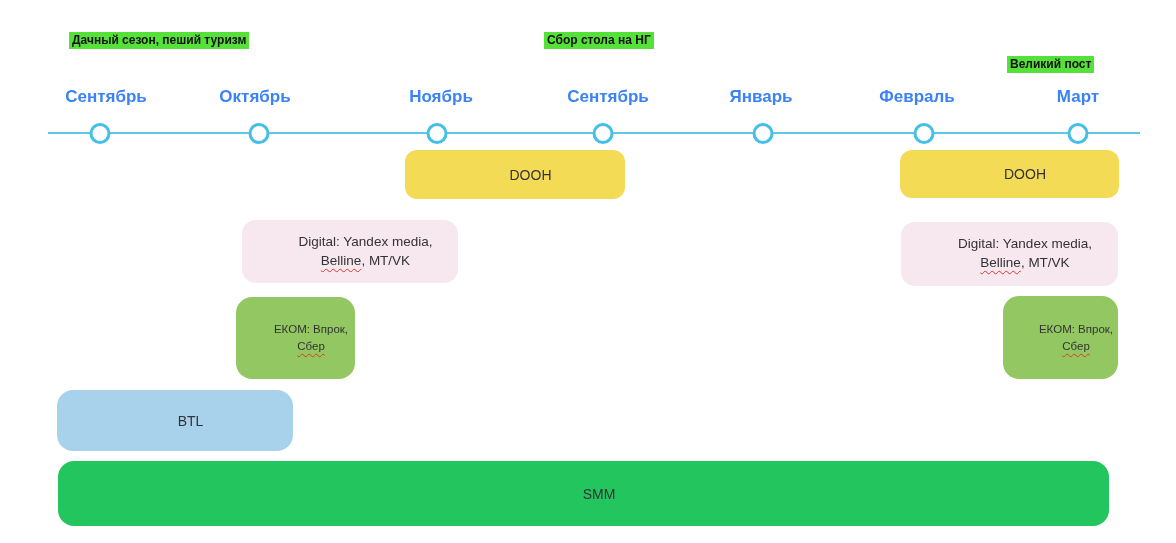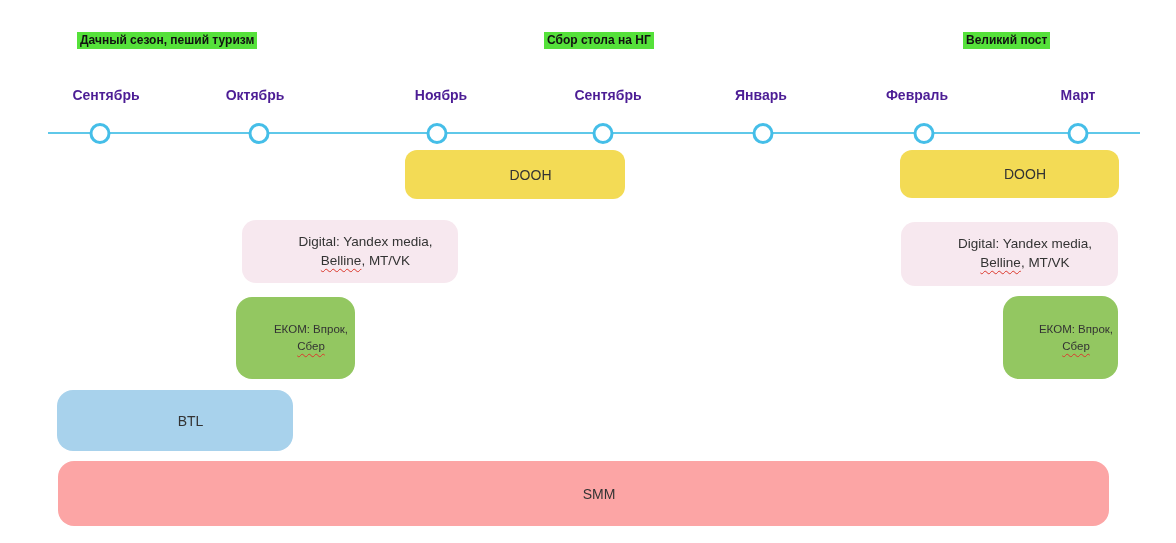--- a/index.html
+++ b/index.html
@@ -12,28 +12,28 @@
     overflow:hidden;
   }
   
   .season{
     position:absolute;top:32px;
     background:#55E13A;
     font-size:12px;font-weight:700;line-height:15px;
     padding:1px 3px;color:#111;
     white-space:nowrap;
   }
-  .season.s1{left:77px;}
+  .season.s1{left:69px;}
   .season.s2{left:544px;}
-  .season.s3{left:963px;}
+  .season.s3{left:1007px;margin-top:24px;}
   
   .month{
     position:absolute;top:87px;
     transform:translateX(-50%);
-    font-size:14px;font-weight:700;color:#4c1d95;
+    font-size:17px;font-weight:700;color:#3b82f6;
     white-space:nowrap;
   }
   
   .tl-line{
     position:absolute;left:48px;top:132px;
     width:1092px;height:2px;background:#5FC8E9;
   }
   .tl-dot{
     position:absolute;top:123px;
     width:21px;height:21px;box-sizing:border-box;
@@ -50,21 +50,21 @@
     box-sizing:border-box;
   }
   .bar .txt{width:100%;padding-left:31px;}
   .bar-dooh1   {left:405px;top:150px;width:220px;height:49px;background:#F3DB55;border-radius:12px;font-size:14px;}
   .bar-dooh2   {left:900px;top:150px;width:219px;height:48px;background:#F3DB55;border-radius:12px;font-size:14px;}
   .bar-digital1{left:242px;top:220px;width:216px;height:63px;background:#F7E8EF;border-radius:14px;font-size:13.5px;line-height:1.4;}
   .bar-digital2{left:901px;top:222px;width:217px;height:64px;background:#F7E8EF;border-radius:14px;font-size:13.5px;line-height:1.4;}
   .bar-ekom1   {left:236px;top:297px;width:119px;height:82px;background:#93C761;border-radius:16px;font-size:11.5px;line-height:1.45;}
   .bar-ekom2   {left:1003px;top:296px;width:115px;height:83px;background:#93C761;border-radius:16px;font-size:11.5px;line-height:1.45;}
   .bar-btl     {left:57px; top:390px;width:236px;height:61px;background:#A8D2EC;border-radius:16px;font-size:14px;}
-  .bar-smm     {left:58px; top:461px;width:1051px;height:65px;background:#fca5a5;border-radius:16px;font-size:14px;}
+  .bar-smm     {left:58px; top:461px;width:1051px;height:65px;background:#22c55e;border-radius:16px;font-size:14px;}
   
   .sp{
     text-decoration-line:underline;
     text-decoration-style:wavy;
     text-decoration-color:#DB382C;
     text-decoration-thickness:1px;
     text-underline-offset:3px;
     text-decoration-skip-ink:none;
   }
 </style>

